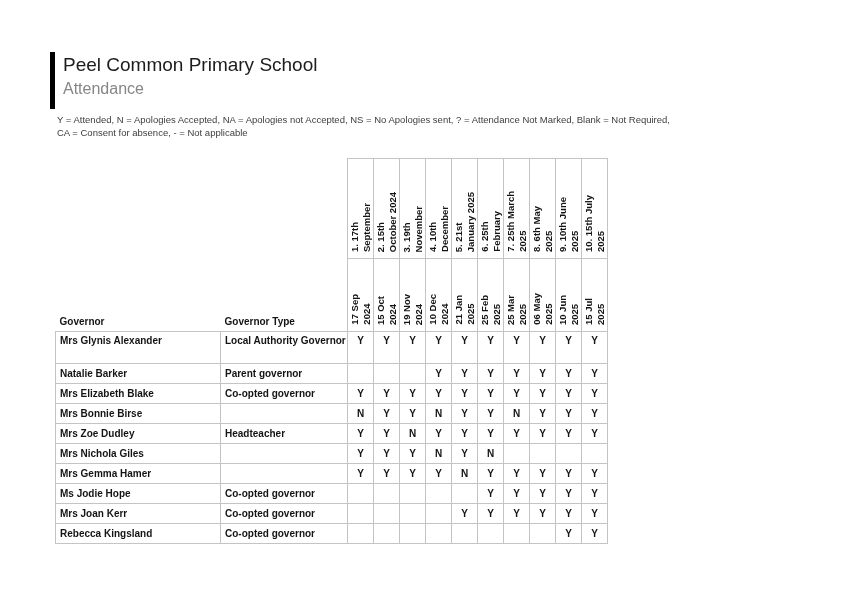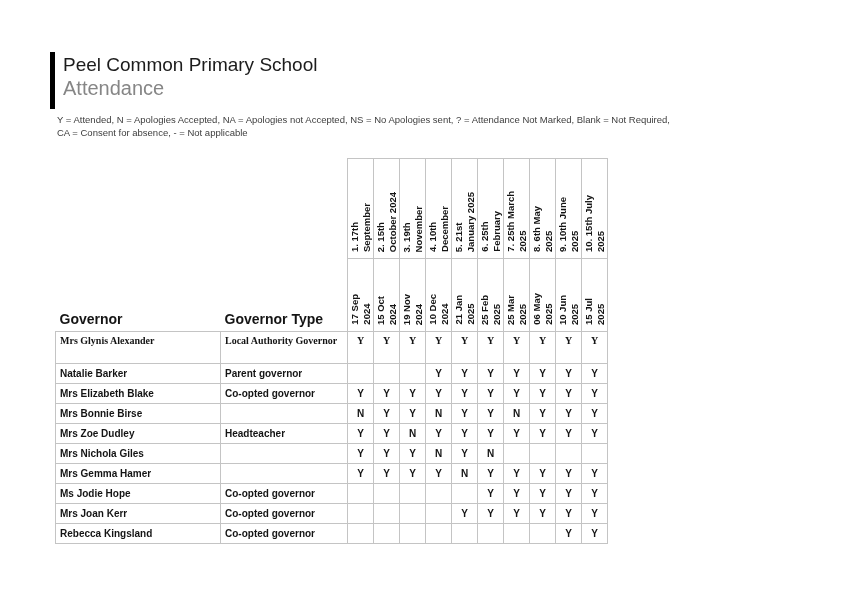--- a/index.html
+++ b/index.html
@@ -3,21 +3,21 @@
 <meta charset="utf-8">
 <style>
   html,body{margin:0;padding:0;}
   body{
     width:842px;height:595px;position:relative;background:#ffffff;
     font-family:"Liberation Sans",sans-serif;overflow:hidden;
     -webkit-font-smoothing:antialiased;
   }
   .accent-bar{position:absolute;left:50px;top:52px;width:5px;height:57px;background:var(--accent,#000);}
   .page-title{position:absolute;left:63px;top:54px;font-size:19px;line-height:22px;color:#1c1c1c;}
-  .page-subtitle{position:absolute;left:63px;top:79px;font-size:20px;line-height:19px;color:#868686;}
+  .page-subtitle{position:absolute;left:63px;top:79px;font-size:16px;line-height:19px;color:#868686;}
   .legend{position:absolute;left:57px;top:113px;font-size:9.5px;line-height:13px;color:#3d3d3d;width:680px;}
 
   table.att{
     position:absolute;left:55px;top:158px;
     border-collapse:collapse;table-layout:fixed;
   }
   col.c-name{width:165px;}
   col.c-type{width:127px;}
   col.c-date{width:26px;}
   th,td{padding:0;margin:0;color:#141414;}
@@ -34,31 +34,31 @@
     writing-mode:vertical-rl;
     transform:rotate(180deg);
     white-space:pre-line;
     font-size:9.5px;font-weight:bold;line-height:11.5px;
     padding:2px 0 4px 0;
     text-align:left;
   }
   th.gov-h{
     border:none;border-bottom:1px solid var(--border,#c4c4c4);
     text-align:left;vertical-align:bottom;
-    font-size:14px;font-weight:bold;
+    font-size:10px;font-weight:bold;
     padding:0 0 4px 4px;background:#fff;
   }
   tbody td{
     border:1px solid var(--border,#c4c4c4);
     height:19px;font-size:10px;font-weight:bold;
     overflow:hidden;
   }
   td.name,td.type{text-align:left;padding-left:4px;white-space:nowrap;}
   td.val{text-align:center;}
-  tr.tall td{height:28px;vertical-align:top;padding-top:3px;font-family:Liberation Serif, serif;}
+  tr.tall td{height:28px;vertical-align:top;padding-top:3px;}
   tr.tall td.name,tr.tall td.type{padding-top:3px;}
 </style>
 </head>
 <body>
 
 <div class="accent-bar"></div>
 <div class="page-title">Peel Common Primary School</div>
 <div class="page-subtitle">Attendance</div>
 
 <div class="legend">

